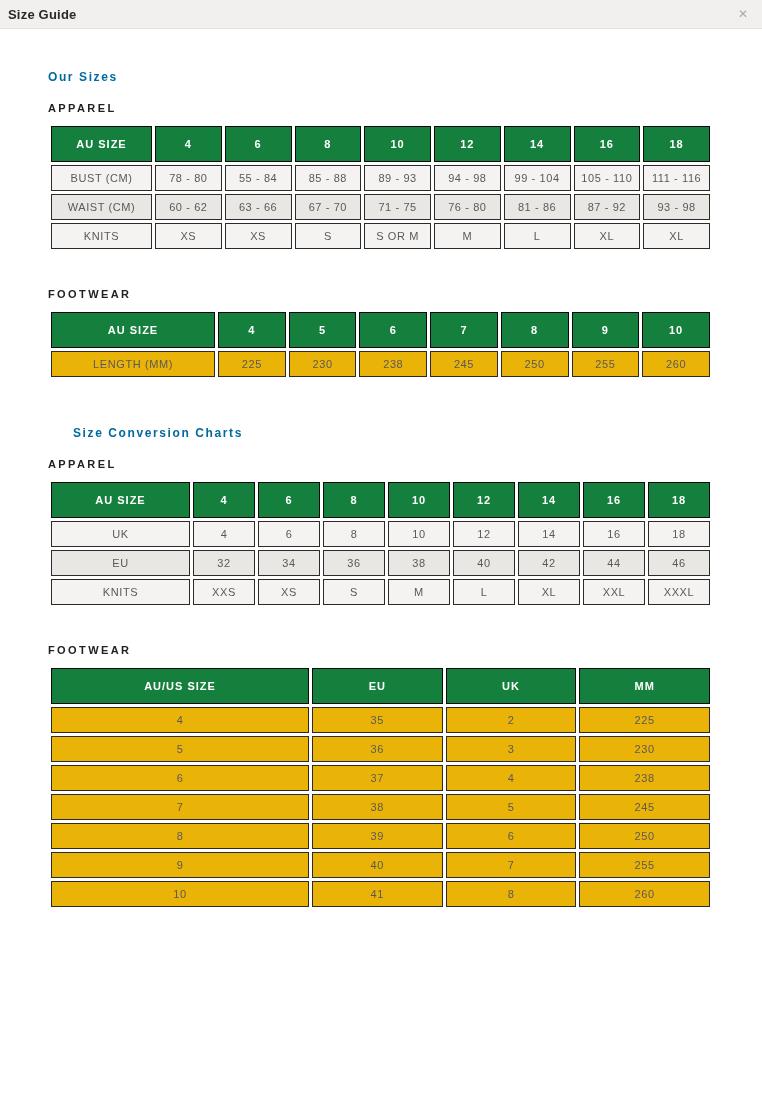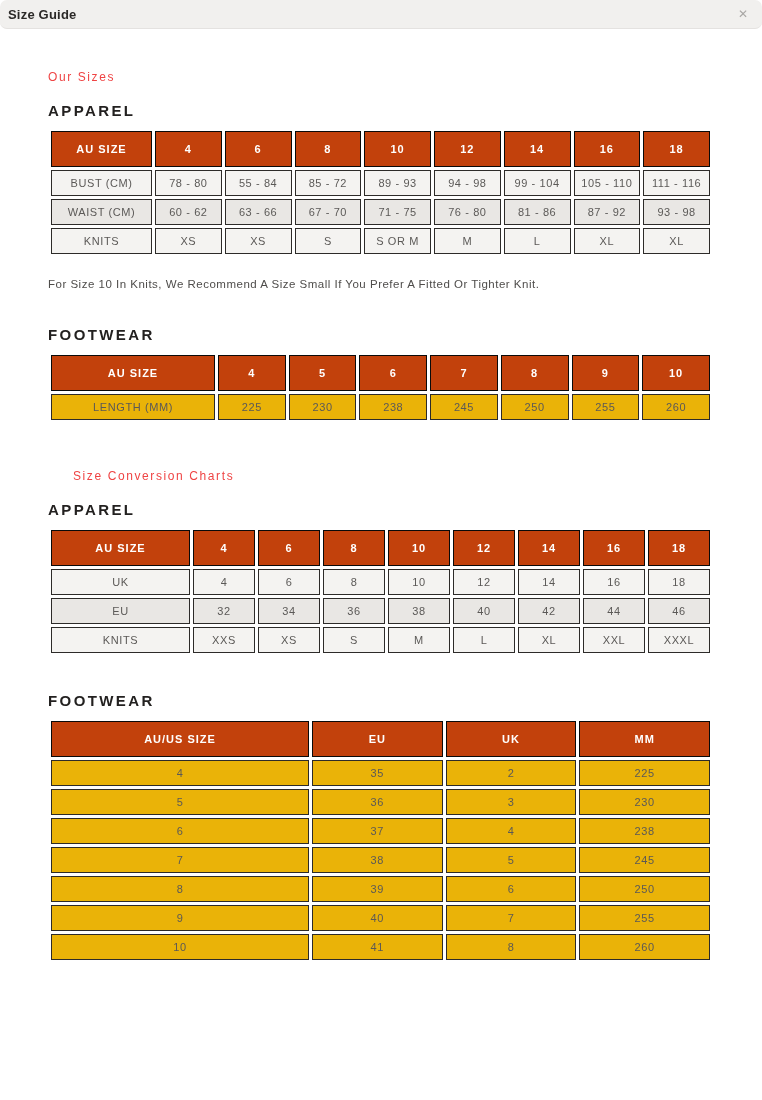--- a/index.html
+++ b/index.html
@@ -15,21 +15,20 @@
   
   .topbar {
     height: 29px;
     background: #f1f0ee;
     border-bottom: 1px solid #e4e2e0;
     display: flex;
     align-items: center;
     justify-content: space-between;
     padding: 0 10px 0 8px;
     box-sizing: border-box;
-    border-radius: 7px;
   }
   .topbar .title {
     font-size: 13px;
     font-weight: bold;
     color: #2b2927;
     letter-spacing: 0.2px;
   }
   .topbar .close {
     font-size: 12px;
     color: #a9a7a5;
@@ -38,27 +37,27 @@
     padding: 4px;
   }
 
   
   .content {
     padding: 0 49px 40px 48px;
   }
   .section-heading {
     margin-top: 41px;
     font-size: 12px;
-    font-weight: normal;
-    color: #ef4444;
+    font-weight: bold;
+    color: #0369a1;
     letter-spacing: 1.6px;
   }
   .sub-heading {
     margin-top: 18px;
-    font-size: 15px;
+    font-size: 11px;
     font-weight: bold;
     color: #232120;
     letter-spacing: 2.4px;
   }
   .note {
     margin: 21px 0 0 0;
     font-size: 11.5px;
     color: #4f4d4b;
     letter-spacing: 0.5px;
   }
@@ -67,21 +66,21 @@
 
   
   table.sg {
     width: 100%;
     margin-top: 9px;
     border-collapse: separate;
     border-spacing: 3px;
     table-layout: fixed;
   }
   table.sg th {
-    background: #c2410c;
+    background: #15803d;
     color: #ffffff;
     font-size: 11px;
     font-weight: bold;
     letter-spacing: 1px;
     height: 34px;
     text-align: center;
     border: 1px solid #0a0a0a;
     padding: 0 2px;
     overflow: hidden;
   }
@@ -133,21 +132,21 @@
           <th>14</th>
           <th>16</th>
           <th>18</th>
         </tr>
       </thead>
       <tbody>
         <tr>
           <td>BUST (CM)</td>
           <td>78 - 80</td>
           <td>55 - 84</td>
-          <td>85 - 72</td>
+          <td>85 - 88</td>
           <td>89 - 93</td>
           <td>94 - 98</td>
           <td>99 - 104</td>
           <td>105 - 110</td>
           <td>111 - 116</td>
         </tr>
         <tr>
           <td>WAIST (CM)</td>
           <td>60 - 62</td>
           <td>63 - 66</td>
@@ -165,21 +164,20 @@
           <td>S</td>
           <td>S OR M</td>
           <td>M</td>
           <td>L</td>
           <td>XL</td>
           <td>XL</td>
         </tr>
       </tbody>
     </table>
 
-  <p class="note">For Size 10 In Knits, We Recommend A Size Small If You Prefer A Fitted Or Tighter Knit.</p>
 
   <div class="sub-heading gap-md">FOOTWEAR</div>
   <table class="sg uniform t-foot1">
       <thead>
         <tr>
           <th>AU SIZE</th>
           <th>4</th>
           <th>5</th>
           <th>6</th>
           <th>7</th>

